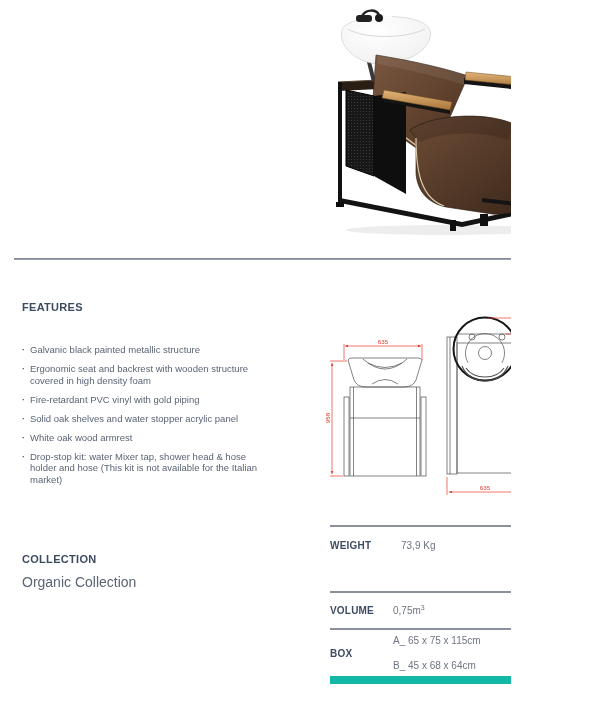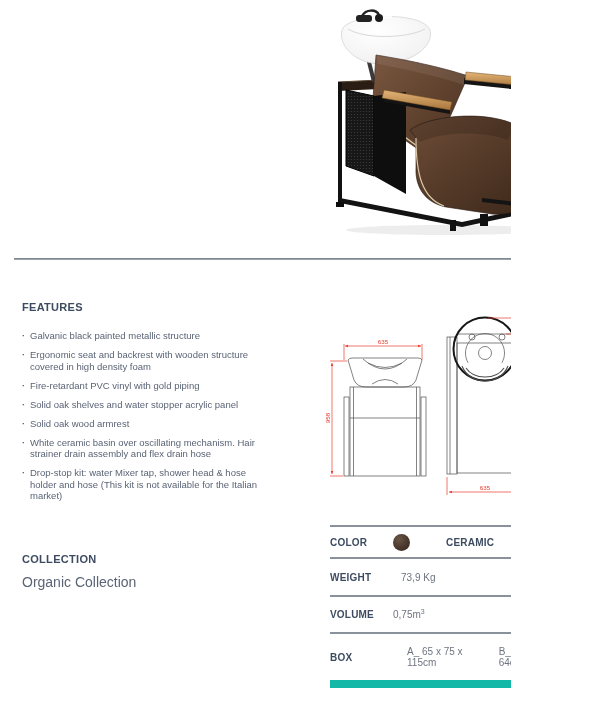--- a/index.html
+++ b/index.html
@@ -15,21 +15,21 @@
     background:linear-gradient(#747b86,#aab0b8);
   }
   
   .h-label{
     position:absolute;left:22px;
     font-size:11px;font-weight:bold;color:#3d4b61;letter-spacing:.3px;
   }
   #features-heading{top:301px;}
   #collection-heading{top:553px;}
   #features-list{
-    position:absolute;left:22px;top:330px;width:238px;
+    position:absolute;left:22px;top:344px;width:238px;
     margin:0;padding:0;list-style:none;
     font-size:9.5px;line-height:11.5px;color:#5a6475;
   }
   #features-list li{position:relative;padding-left:8px;margin-bottom:7.5px;}
   #features-list li::before{
     content:"\00B7";position:absolute;left:0;top:0;font-weight:bold;color:#5a6475;
   }
   #collection-value{
     position:absolute;left:22px;top:574px;
     font-size:14px;color:#5a6475;
@@ -43,35 +43,35 @@
     display:flex;align-items:center;
     border-top:2px solid #8b919b;
   }
   .spec-row:last-child{border-bottom:8px solid #14b8a6;}
   .spec-label{
     flex:0 0 63px;font-size:10px;font-weight:bold;color:#3d4b61;letter-spacing:.2px;
   }
   .spec-value{font-size:10px;color:#6e7480;}
   .row-color{height:30px;}
   .row-weight{height:36px;gap:8px;}
-  .row-volume{height:35px;}
+  .row-volume{height:35px;margin-top:28px;}
   .row-box{height:46px;}
   .swatch{
     width:17px;height:17px;border-radius:50%;
     background:radial-gradient(circle at 35% 30%, #6a5547 0%, #4a382c 55%, #352620 100%);
   }
   .ceramic-label{margin-left:36px;font-size:10px;font-weight:bold;color:#3d4b61;letter-spacing:.2px;}
   .dot-black{
     width:18px;height:18px;border-radius:50%;background:#101010;margin-left:auto;
   }
   .dot-white{
     width:15px;height:15px;border-radius:50%;background:#ffffff;
     border:1.5px solid #8f959d;margin-left:5px;margin-right:4px;
   }
-  .box-lines{display:flex;flex-direction:row;gap:14px;margin-left:14px;}
+  .box-lines{display:flex;flex-direction:column;gap:14px;}
   sup{font-size:7px;}
 </style>
 </head>
 <body>
 
 <div id="page">
 
   <svg id="photo" viewBox="0 0 224 228">
     <defs>
       <linearGradient id="leatherBack" x1="0" y1="0" x2="1" y2="1">
@@ -161,22 +161,21 @@
   </svg>
 
   <div class="divider"></div>
 
   <div id="features-heading" class="h-label">FEATURES</div>
   <ul id="features-list">
     <li>Galvanic black painted metallic structure</li>
     <li>Ergonomic seat and backrest with wooden structure covered in high density foam</li>
     <li>Fire-retardant PVC vinyl with gold piping</li>
     <li>Solid oak shelves and water stopper acrylic panel</li>
-    <li>Solid oak wood armrest</li>
-    <li>White ceramic basin over oscillating mechanism. Hair strainer drain assembly and flex drain hose</li>
+    <li>White oak wood armrest</li>
     <li>Drop-stop kit:  water Mixer tap, shower head &amp; hose holder and hose (This kit is not available for the Italian market)</li>
   </ul>
   <div id="collection-heading" class="h-label">COLLECTION</div>
   <div id="collection-value">Organic Collection</div>
 
   <svg id="drawings" viewBox="316 310 266 200">
     <defs>
       <marker id="arr" viewBox="0 0 10 10" refX="9" refY="5" markerWidth="5.5" markerHeight="5.5" orient="auto-start-reverse">
         <path d="M0,1.2 L9,5 L0,8.8 Z" fill="#e8392b"></path>
       </marker>
@@ -236,27 +235,20 @@
       <line x1="525" y1="473" x2="560" y2="473"></line>
       <line x1="541" y1="336" x2="541" y2="471" marker-start="url(#arr)" marker-end="url(#arr)"></line>
       <line x1="557" y1="320" x2="557" y2="471" marker-start="url(#arr)" marker-end="url(#arr)"></line>
     </g>
     <text x="485" y="489.5" text-anchor="middle" fill="#e8392b">635</text>
     <text transform="rotate(-90 547.5 404)" x="547.5" y="404" text-anchor="middle" fill="#e8392b">1136,9</text>
     <text transform="rotate(-90 563.5 398)" x="563.5" y="398" text-anchor="middle" fill="#e8392b">1295,6</text>
   </svg>
 
   <div id="spec-table">
-    <div class="spec-row row-color">
-      <span class="spec-label">COLOR</span>
-      <span class="swatch"></span>
-      <span class="ceramic-label">CERAMIC</span>
-      <span class="dot-black"></span>
-      <span class="dot-white"></span>
-    </div>
     <div class="spec-row row-weight">
       <span class="spec-label">WEIGHT</span>
       <span class="spec-value">73,9 Kg</span>
     </div>
     <div class="spec-row row-volume">
       <span class="spec-label">VOLUME</span>
       <span class="spec-value"><span>0,75m</span><sup>3</sup></span>
     </div>
     <div class="spec-row row-box">
       <span class="spec-label">BOX</span>

